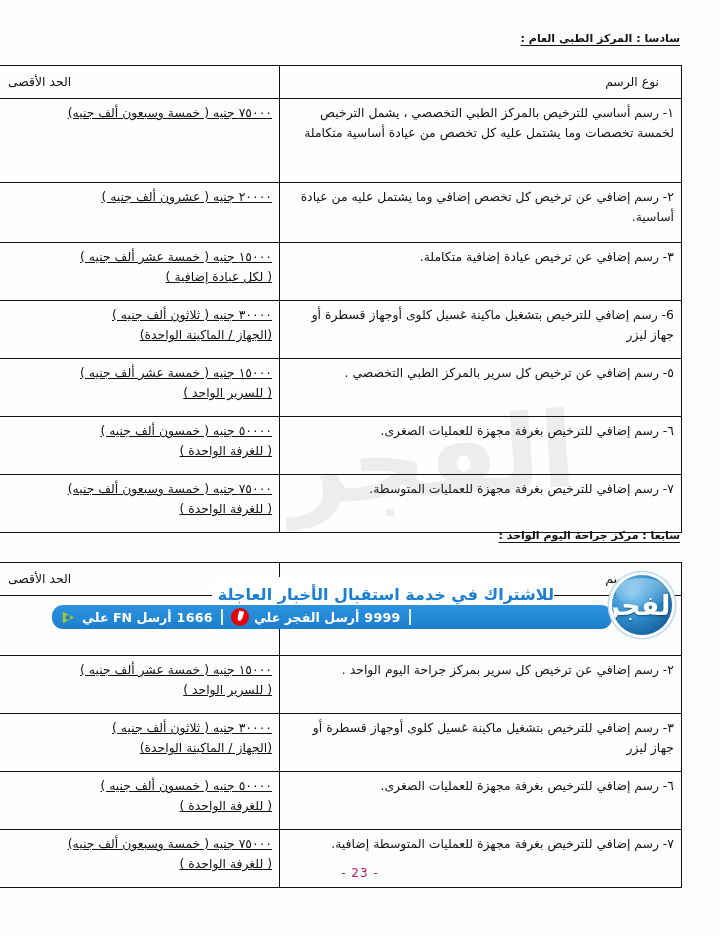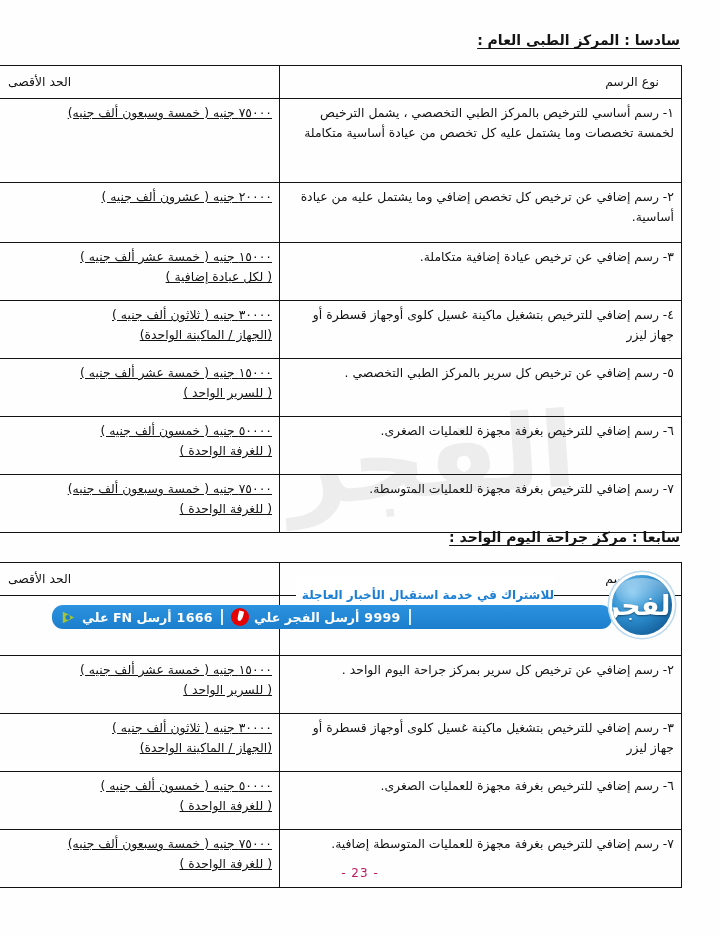--- a/index.html
+++ b/index.html
@@ -24,21 +24,21 @@
     height: 936px;
     background: #fefefe;
   }
 
   
   .section-heading {
     position: absolute;
     text-align: left;
     direction: rtl;
     font-weight: 700;
-    font-size: 14px;
+    font-size: 11px;
     letter-spacing: 0.2px;
     color: #141414;
     white-space: nowrap;
   }
   .section-heading .underline-text {
     text-decoration: underline;
     text-underline-offset: 3px;
     text-decoration-thickness: 1px;
   }
   #heading-6 { right: 40px; top: 32px; }
@@ -128,21 +128,21 @@
     position: absolute;
     right: 118px;
     top: 1px;
     height: 28px;
     display: flex;
     align-items: center;
     background: #ffffff;
     padding-left: 6px;
   }
   .ad-headline {
-    font-size: 12px;
+    font-size: 16px;
     font-weight: 700;
     color: #1b7fd4;
     white-space: nowrap;
     letter-spacing: -0.2px;
     margin-top: 7px;
   }
   .ad-bar {
     position: absolute;
     left: 0;
     top: 29px;
@@ -296,21 +296,21 @@
         </td>
       </tr>
       <tr class="row-two">
         <td class="cell-type">٣- رسم إضافي عن ترخيص عيادة إضافية متكاملة.</td>
         <td class="cell-max">
           <span class="amount-line">١٥٠٠٠ جنيه ( خمسة عشر ألف جنيه )</span>
           <span class="unit-line">( لكل عيادة إضافية )</span>
         </td>
       </tr>
       <tr class="row-two">
-        <td class="cell-type">٤- رسم إضافي للترخيص بتشغيل ماكينة غسيل كلوى أوجهاز قسطرة أو جهاز ليزر</td>
+        <td class="cell-type">6- رسم إضافي للترخيص بتشغيل ماكينة غسيل كلوى أوجهاز قسطرة أو جهاز ليزر</td>
         <td class="cell-max">
           <span class="amount-line">٣٠٠٠٠ جنيه ( ثلاثون ألف جنيه )</span>
           <span class="unit-line">(الجهاز / الماكينة الواحدة)</span>
         </td>
       </tr>
       <tr class="row-two">
         <td class="cell-type">٥- رسم إضافي عن ترخيص كل سرير بالمركز الطبي التخصصي .</td>
         <td class="cell-max">
           <span class="amount-line">١٥٠٠٠ جنيه ( خمسة عشر ألف جنيه )</span>
           <span class="unit-line">( للسرير الواحد )</span>

